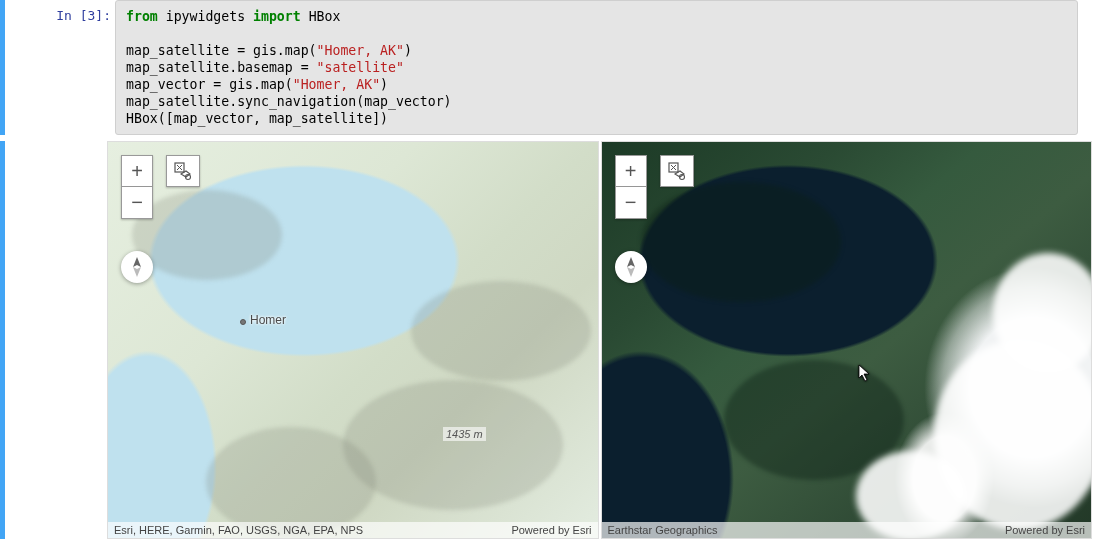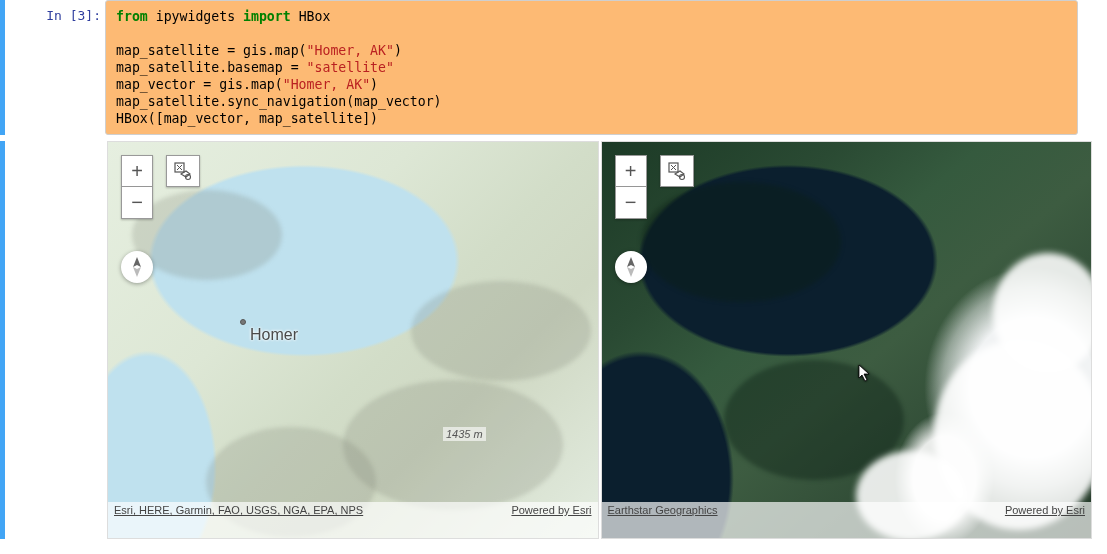--- a/index.html
+++ b/index.html
@@ -9,35 +9,35 @@
     background: #fff;
     color: #000;
     width: 1107px;
     height: 554px;
     overflow: hidden;
   }
   .notebook { display: flex; flex-direction: column; }
   .cell {
     display: flex;
     border-left: 5px solid #42A5F5;
-    padding-left: 0;
+    padding-left: 10px;
   }
   .prompt {
     width: 100px;
     padding: 8px 4px 0 0;
     text-align: right;
     font-family: "Menlo", "Monaco", "Consolas", monospace;
     font-size: 13px;
     color: #303F9F;
   }
   .input-area {
     flex: 1;
     border: 1px solid #cfcfcf;
     border-radius: 3px;
-    background: #fdba74;
+    background: #e5e5e5;
     padding: 7px 10px;
     font-family: "Menlo","Monaco","Consolas",monospace;
     font-size: 13.2px;
     line-height: 17px;
     white-space: pre;
     margin-right: 29px;
   }
   .kw-green { color: #008000; font-weight: bold; }
   .str     { color: #BA2121; }
   .output-row {
@@ -111,48 +111,46 @@
     top: 13px; left: 58px;
     width: 34px; height: 32px;
     background: #fff;
     border: 1px solid #999;
     display:flex;align-items:center;justify-content:center;
     box-shadow: 0 1px 2px rgba(0,0,0,0.25);
     cursor:pointer;
   }
   .city-label {
     position:absolute;
-    font-size:16px;
+    font-size:12px;
     color:#4a4a4a;
     background: transparent;
     text-shadow: 0 0 3px #fff, 0 0 3px #fff;
-    margin-top: 13px;
   }
   .city-dot {
     position:absolute;
     width:6px;height:6px;border-radius:50%;
     background:#777;border:1px solid #555;
   }
   .elev-label {
     position:absolute;
     font-size:11px;font-style:italic;color:#555;
     background: rgba(255,255,255,0.6);
     padding: 1px 3px;
     text-align: center;
   }
   .attr-bar {
     position:absolute;
     bottom:0; left:0; right:0;
-    height:36px;
+    height:16px;
     background: rgba(255,255,255,0.68);
     display:flex; justify-content:space-between;
     padding: 2px 6px;
     font-size: 11px;
     color:#444;
-    text-decoration:underline;
   }
   .cursor-arrow {
     position:absolute;
     width:14px;height:18px;
     color:#fff;
     filter: drop-shadow(0 0 1px #000);
   }
 </style>
 </head>
 <body>

